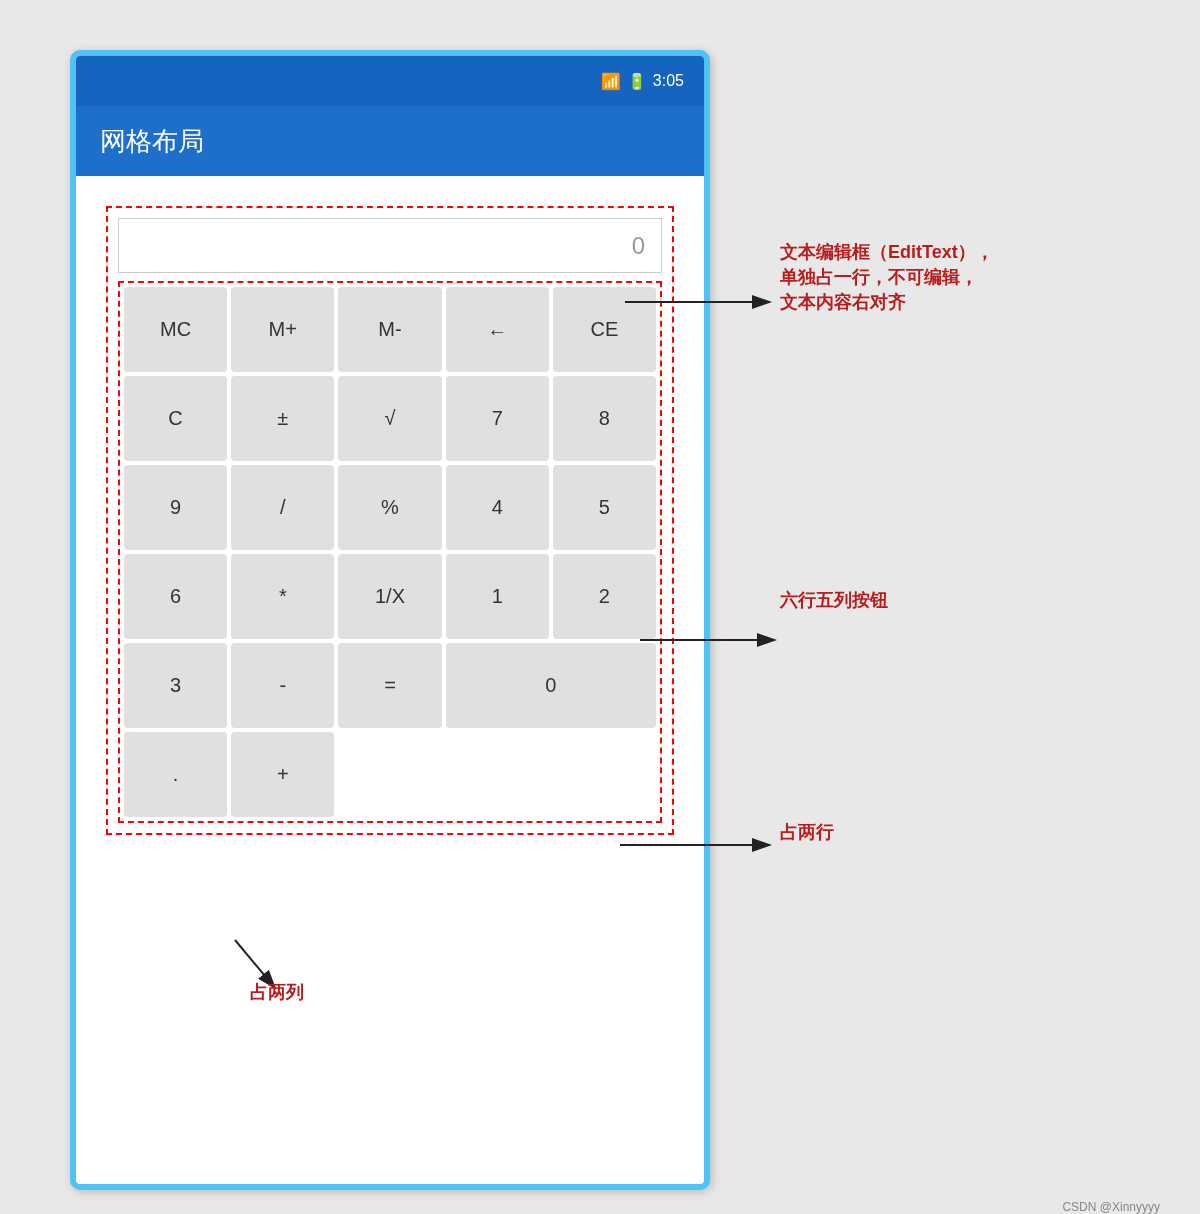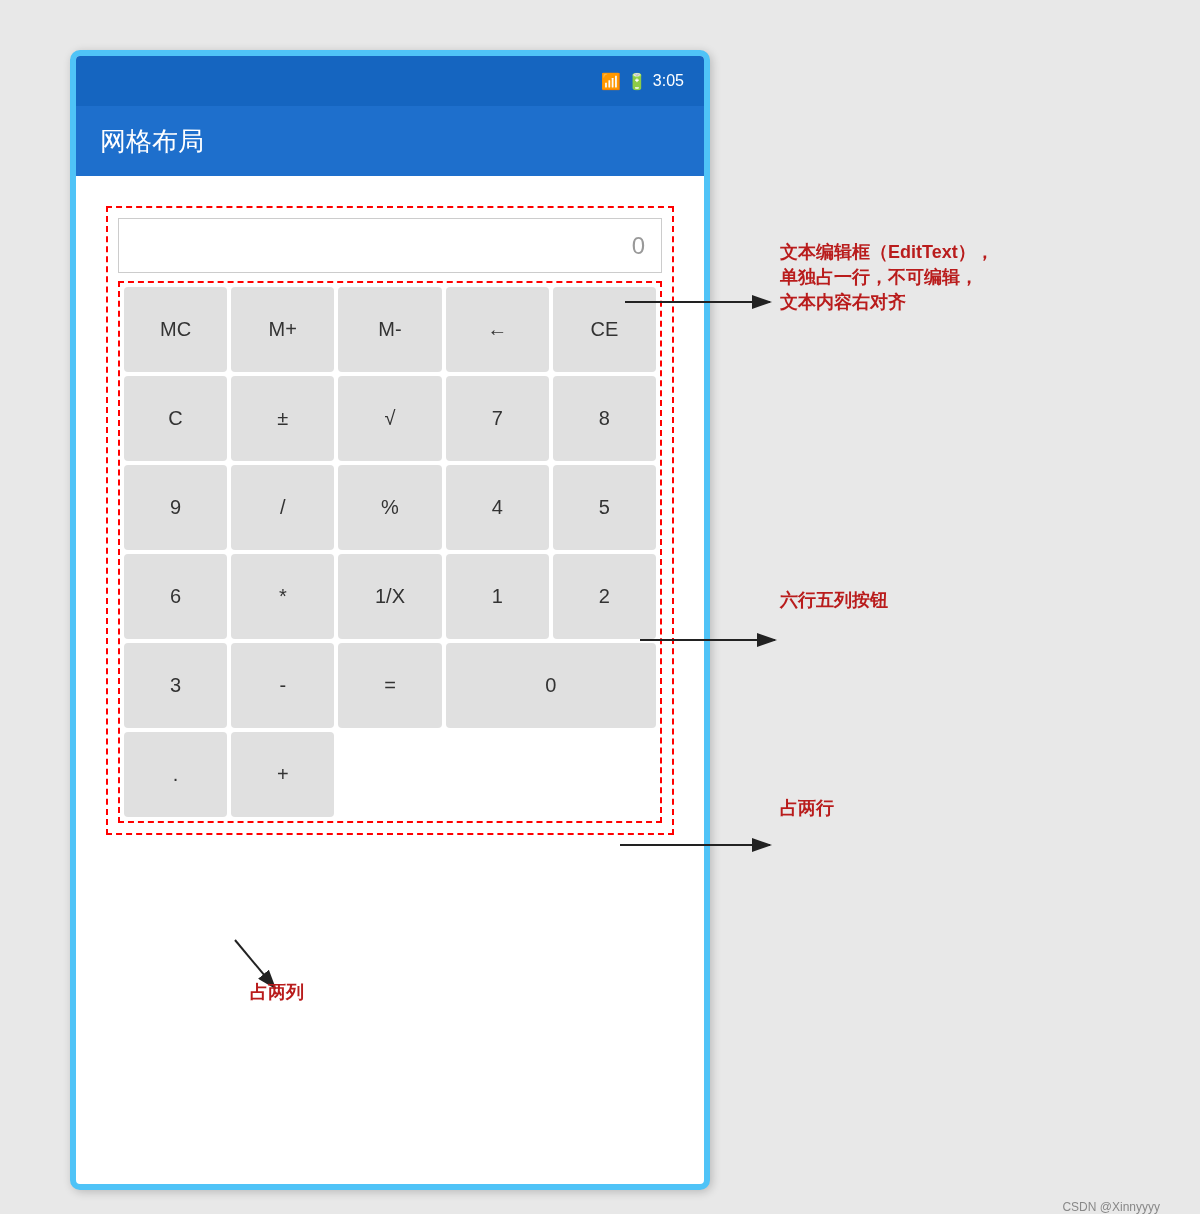--- a/index.html
+++ b/index.html
@@ -152,21 +152,21 @@
       top: 568px;
       left: 760px;
     }
 
     .anno-twocols {
       top: 960px;
       left: 230px;
     }
 
     .anno-tworows {
-      top: 776px;
+      top: 800px;
       left: 760px;
     }
 
     
     .arrows-svg {
       position: absolute;
       top: 0;
       left: 0;
       width: 1200px;
       height: 1214px;

